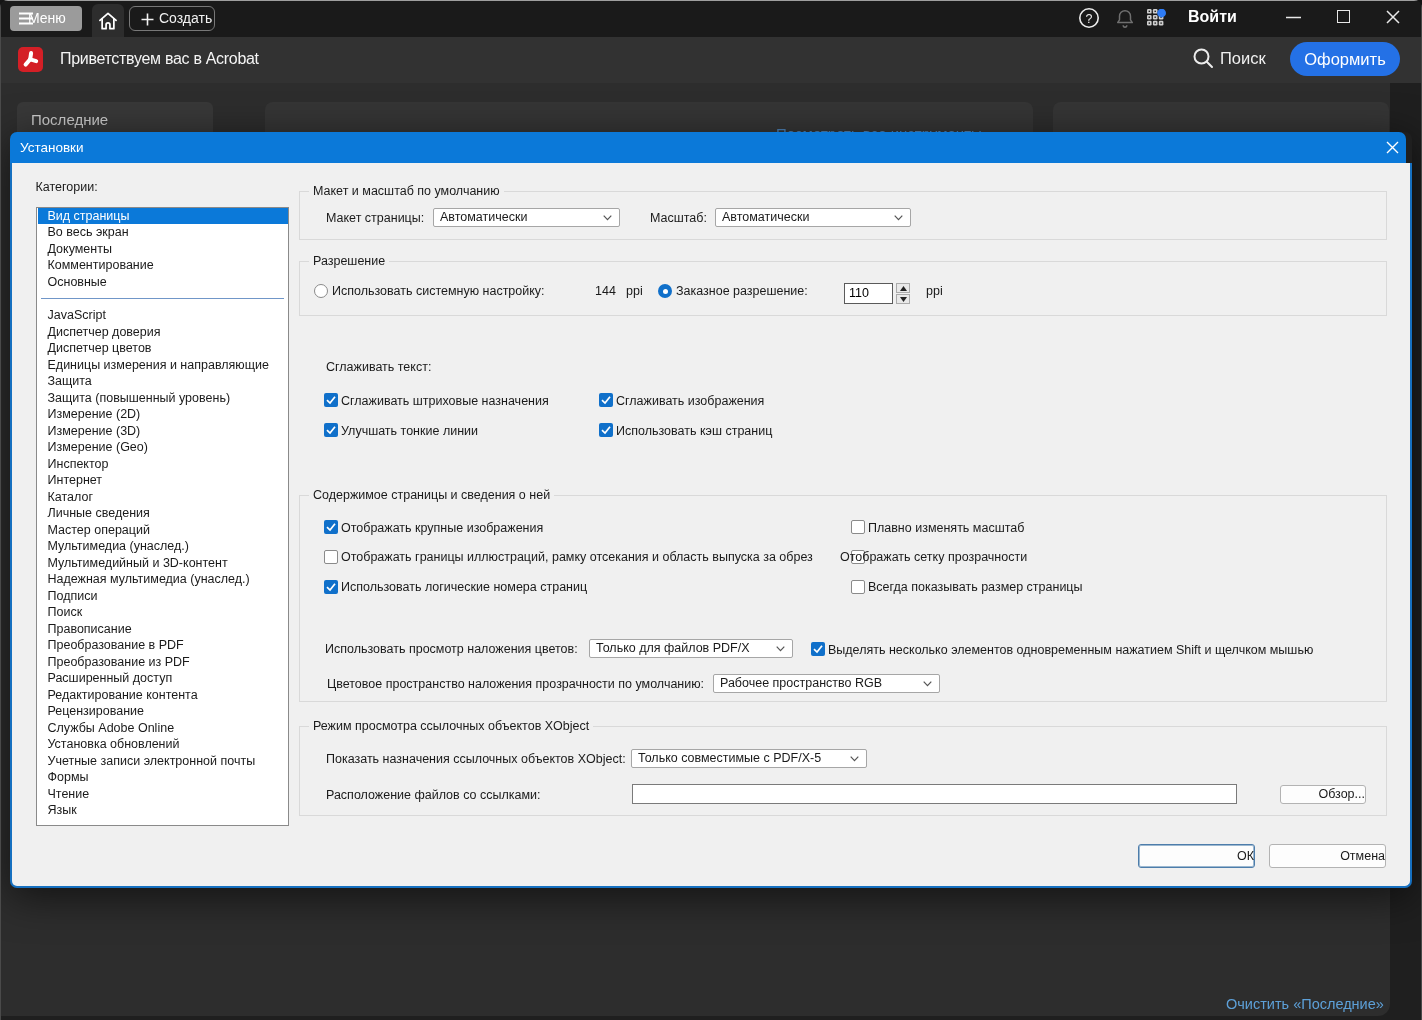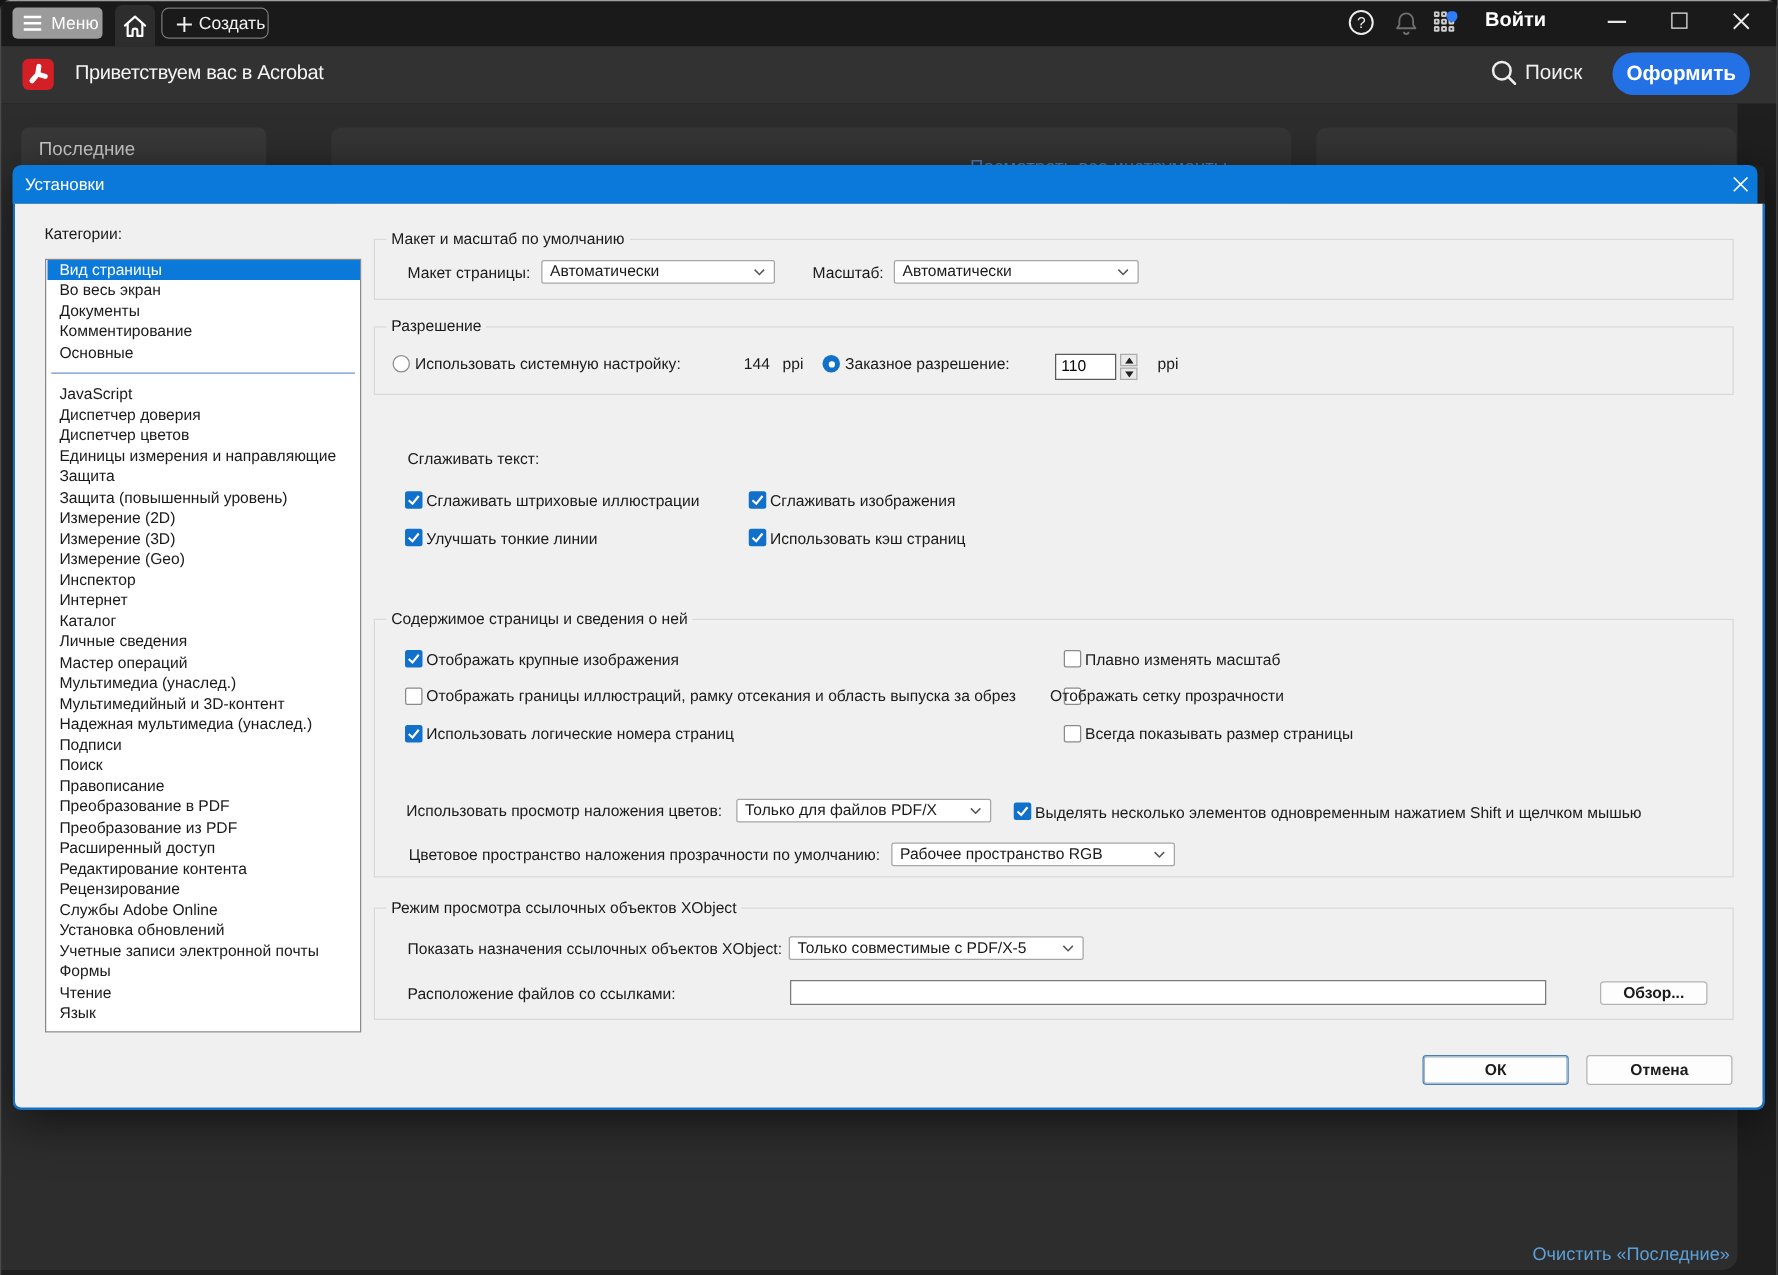--- a/index.html
+++ b/index.html
@@ -38,34 +38,34 @@
   .combo { position:absolute; background:#fff; border:1px solid #a6a6a6; border-radius:2px;
            font-size:12.5px; color:#1a1a1a; line-height:17px; padding-left:6px; white-space:nowrap; }
   .combo svg { position:absolute; right:7px; top:6px; }
   .cb { position:absolute; width:14px; height:14px; border-radius:2px; }
   .cb.on { background:#1070ca; }
   .cb.off { background:#fff; border:1px solid #8a8a8a; }
   .radio { position:absolute; width:14px; height:14px; border-radius:50%; }
   .spinbtn { position:absolute; width:14px; height:10px; background:#e9e9e9; border:1px solid #ababab; text-align:center; line-height:4px; }
   .spinbtn svg { vertical-align:top; margin-top:2px; }
   .btn { position:absolute; background:#fdfdfd; border:1px solid #b3b3b3; border-radius:3px;
-         font-size:12.5px; color:#1a1a1a; text-align:center;font-weight:bold; }
+         font-size:12.5px; color:#1a1a1a; text-align:right; }
 </style>
 </head>
 <body>
 <div id="app">
   <div style="position:absolute;left:0;top:0;width:1422px;height:1px;background:#9f9f9f;z-index:5"></div>
   <div style="position:absolute;left:0;top:0;width:1px;height:1020px;background:#4a4a4a;z-index:5"></div>
   <div style="position:absolute;right:0;top:0;width:1px;height:1020px;background:#4a4a4a;z-index:5"></div>
   <div id="titlebar">
     <div id="menubtn">
       <svg class="abs" style="left:8px;top:6px" width="16" height="13" viewBox="0 0 16 13">
         <path d="M1 1.5h14M1 6.5h14M1 11.5h14" stroke="#fff" stroke-width="2"></path>
       </svg>
-      <span style="margin-left:31px">Меню</span>
+      <span style="margin-left:18px">Меню</span>
     </div>
     <div id="hometab">
       <svg class="abs" style="left:5px;top:6px" width="22" height="22" viewBox="0 0 24 24">
         <path d="M3.2 11.4 L12 3.6 L20.8 11.4" fill="none" stroke="#fff" stroke-width="1.9" stroke-linejoin="round" stroke-linecap="round"></path>
         <path d="M5.6 9.7 V20.4 H9.9 V16.1 a2.1 2.1 0 0 1 4.2 0 V20.4 H18.4 V9.7" fill="none" stroke="#fff" stroke-width="1.9" stroke-linejoin="round" stroke-linecap="round"></path>
       </svg>
     </div>
     <div id="createbtn">
       <svg class="abs" style="left:11px;top:6px" width="13" height="13" viewBox="0 0 13 13">
         <path d="M6.5 0.5v12M0.5 6.5h12" stroke="#f1f1f1" stroke-width="1.6"></path>
@@ -121,21 +121,21 @@
           <path d="M8.2 9.3 L14.2 11.1"></path>
         </g>
       </svg>
     </div>
     <div id="welcome">Приветствуем вас в Acrobat</div>
     <svg class="abs" style="left:1192px;top:10px" width="24" height="24" viewBox="0 0 24 24">
       <circle cx="9.5" cy="9.5" r="7" fill="none" stroke="#ececec" stroke-width="2"></circle>
       <path d="M14.8 14.8 L20 20" stroke="#ececec" stroke-width="2" stroke-linecap="round"></path>
     </svg>
     <div class="abs" style="left:1220px;top:12px;font-size:16.5px;color:#f0f0f0;">Поиск</div>
-    <div class="abs" style="left:1290px;top:5px;width:110px;height:34px;background:#2471e6;border-radius:17px;color:#fff;font-weight:bold;font-size:16.5px;line-height:34px;text-align:center;">Оформить</div>
+    <div class="abs" style="left:1290px;top:5px;width:110px;height:34px;background:#2471e6;border-radius:17px;color:#fff;font-weight:normal;font-size:16.5px;line-height:34px;text-align:center;">Оформить</div>
   </div>
   <div id="content">
     <div id="panel"></div>
     <div class="abs" style="left:17px;top:19px;width:196px;height:60px;background:#383838;border-radius:6px 6px 0 0;">
       <div style="margin:9px 0 0 14px;font-size:15px;color:#cbcbcb;">Последние</div>
     </div>
     <div class="card" style="left:265px;width:768px;"></div>
     <div class="card" style="left:1053px;width:336px;"></div>
     <div class="abs" style="left:776px;top:41.5px;font-size:15px;color:#4d82b6;">Посмотреть все инструменты</div>
     <div class="abs" style="left:1226px;top:913px;font-size:14.5px;color:#5da0d8;">Очистить «Последние»</div>
@@ -214,21 +214,21 @@
             <path d="M3.5 0 L7 5 H0 Z" fill="#222"></path>
           </svg></div>
       <div class="spinbtn" style="left:884px;top:130.5px"><svg width="7" height="5" viewBox="0 0 7 5">
             <path d="M3.5 5 L0 0 H7 Z" fill="#222"></path>
           </svg></div>
       <div class="lbl" style="left:914px;top:120.5px">ppi</div>
       <div class="lbl" style="left:314px;top:196.5px">Сглаживать текст:</div>
       <div class="cb on" style="left:312px;top:230px"><svg width="14" height="14" viewBox="0 0 14 14">
             <path d="M3 7.2 L6 10 L11 3.8" fill="none" stroke="#fff" stroke-width="1.7"></path>
           </svg></div>
-      <div class="lbl" style="left:329px;top:230.5px">Сглаживать штриховые иллюстрации</div>
+      <div class="lbl" style="left:329px;top:230.5px">Сглаживать штриховые назначения</div>
       <div class="cb on" style="left:587px;top:230px"><svg width="14" height="14" viewBox="0 0 14 14">
             <path d="M3 7.2 L6 10 L11 3.8" fill="none" stroke="#fff" stroke-width="1.7"></path>
           </svg></div>
       <div class="lbl" style="left:604px;top:230.5px">Сглаживать изображения</div>
       <div class="cb on" style="left:312px;top:260px"><svg width="14" height="14" viewBox="0 0 14 14">
             <path d="M3 7.2 L6 10 L11 3.8" fill="none" stroke="#fff" stroke-width="1.7"></path>
           </svg></div>
       <div class="lbl" style="left:329px;top:260.5px">Улучшать тонкие линии</div>
       <div class="cb on" style="left:587px;top:260px"><svg width="14" height="14" viewBox="0 0 14 14">
             <path d="M3 7.2 L6 10 L11 3.8" fill="none" stroke="#fff" stroke-width="1.7"></path>

